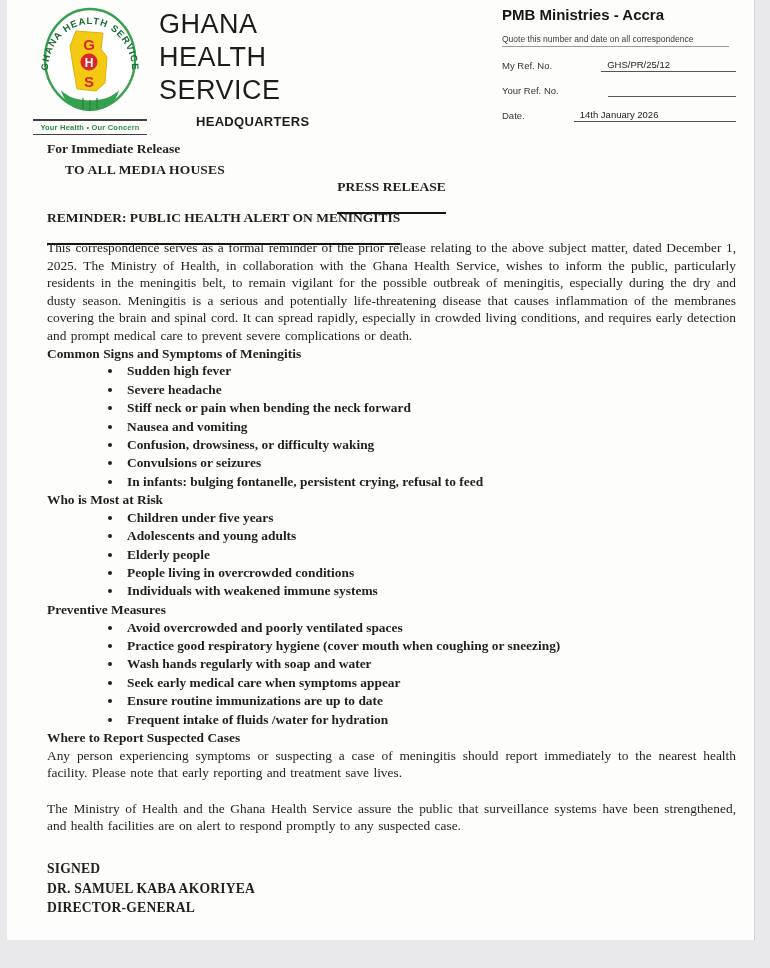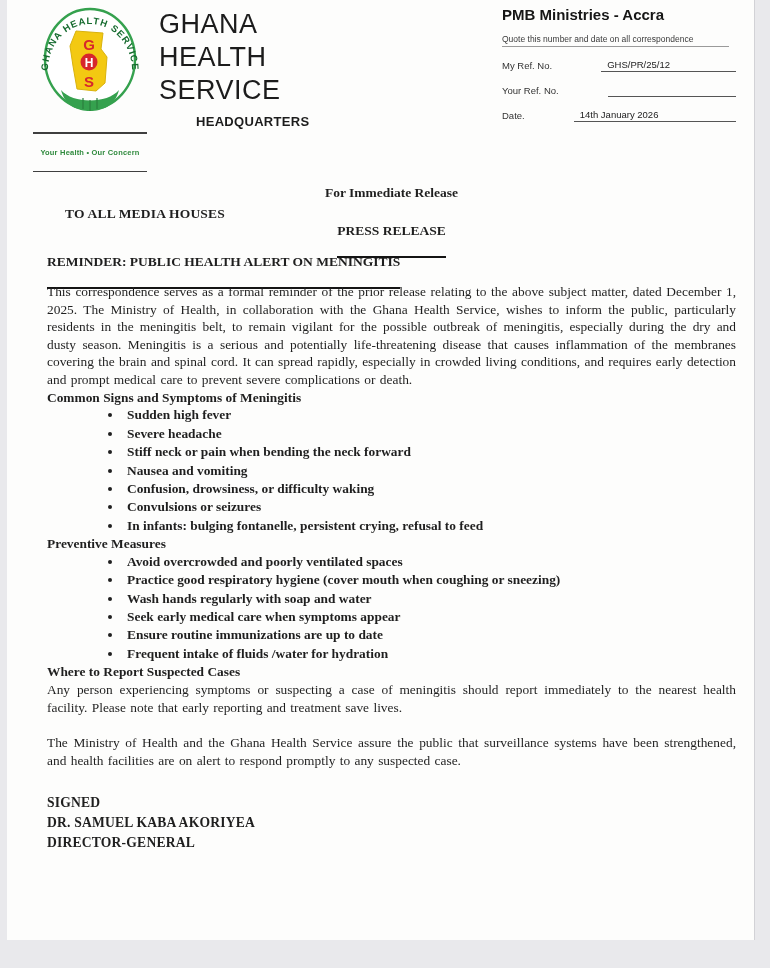--- a/index.html
+++ b/index.html
@@ -17,27 +17,27 @@
     box-sizing:border-box;
     background:#fdfdfc;
     border-right:1px solid #d2d2d6;
     padding:6px 18px 0 40px;
   }
 
   
   .letterhead{display:flex;align-items:flex-start;}
   .logo-box{flex:0 0 114px;margin-left:-14px;text-align:center;}
   .logo-tagline{
-    margin-top:14px;
+    margin-top:1px;
     border-top:2px solid #3f3f3f;
     border-bottom:1px solid #3f3f3f;
     font:700 7.5px/1.5 "Liberation Sans", sans-serif;
     color:#2f8a3d;
     letter-spacing:.2px;
-    padding:13px 0;
+    padding:1px 0;
   }
   .org-block{margin-left:12px;padding-top:2px;}
   .org-name{
     font:400 27px/1.22 "Liberation Sans", sans-serif;
     letter-spacing:.5px;color:#1c1c1c;
   }
   .org-sub{
     font:700 13px/1 "Liberation Sans", sans-serif;
     letter-spacing:.3px;margin-top:8px;color:#1c1c1c;padding-left:37px;
   }
@@ -46,21 +46,21 @@
   .addr2{font-size:15.5px;font-weight:700;color:#161616;margin-top:10px;}
   .quote-note{font-size:8.5px;color:#3a3a3a;margin-top:11px;border-bottom:1px solid #9a9a9a;padding-bottom:2px;width:97%;}
   .ref-row{display:flex;align-items:center;margin-top:12px;font-size:9.5px;color:#333;gap:43px;}
   .ref-label{white-space:nowrap;margin-right:6px;}
   .ref-value{
     flex:1;border-bottom:1px solid #555;
     padding:0 2px 1px 6px;min-height:11px;color:#222;
   }
 
   
-  .immediate{margin-top:13px;text-align:center;font-weight:700;font-size:13.5px;}
+  .immediate{margin-top:6px;text-align:left;font-weight:700;font-size:13.5px;}
   .addressee{margin-top:5px;margin-left:18px;font-weight:700;font-size:13.5px;letter-spacing:.2px;}
   .doc-type{text-align:center;margin-top:1px;font-weight:700;font-size:13.5px;}
   .doc-title{margin-top:15px;font-weight:700;font-size:13.5px;}
   .u{border-bottom:2px solid #141414;padding-bottom:18px;margin-top:44px;}
 
   
   .body-par, .intro{
     font-size:13.4px;line-height:1.31;text-align:justify;margin:0;
     word-spacing:1px;
   }
@@ -146,20 +146,30 @@
           <li>Sudden high fever</li>
           <li>Severe headache</li>
           <li>Stiff neck or pain when bending the neck forward</li>
           <li>Nausea and vomiting</li>
           <li>Confusion, drowsiness, or difficulty waking</li>
           <li>Convulsions or seizures</li>
           <li>In infants: bulging fontanelle, persistent crying, refusal to feed</li>
         </ul>
       </section>
       <section>
+        <div class="sec-heading">Who is Most at Risk</div>
+        <ul class="bullets">
+          <li>Children under five years</li>
+          <li>Adolescents and young adults</li>
+          <li>Elderly people</li>
+          <li>People living in overcrowded conditions</li>
+          <li>Individuals with weakened immune systems</li>
+        </ul>
+      </section>
+      <section>
         <div class="sec-heading">Preventive Measures</div>
         <ul class="bullets">
           <li>Avoid overcrowded and poorly ventilated spaces</li>
           <li>Practice good respiratory hygiene (cover mouth when coughing or sneezing)</li>
           <li>Wash hands regularly with soap and water</li>
           <li>Seek early medical care when symptoms appear</li>
           <li>Ensure routine immunizations are up to date</li>
           <li>Frequent intake of fluids /water for hydration</li>
         </ul>
       </section>

